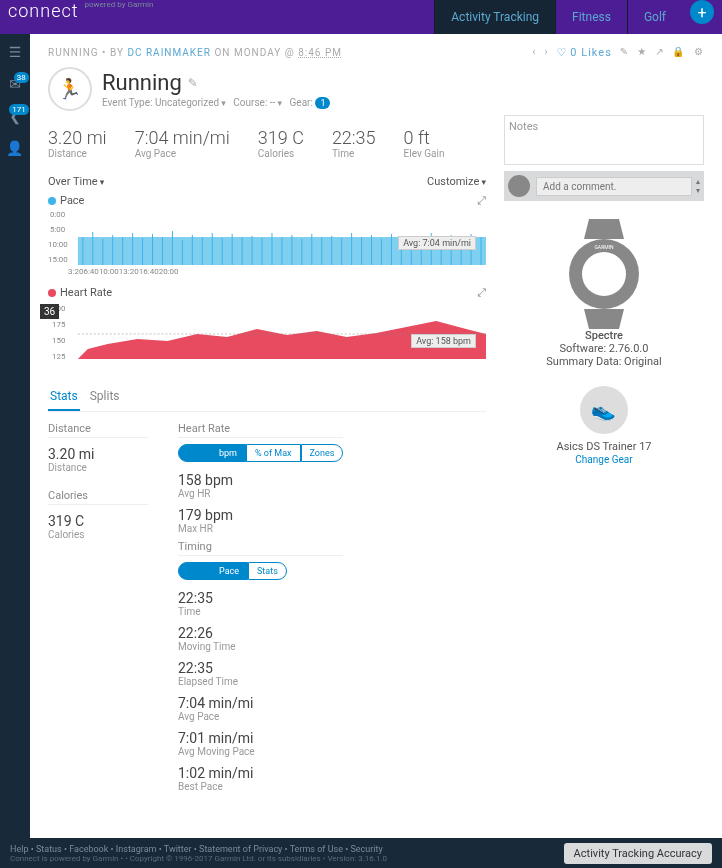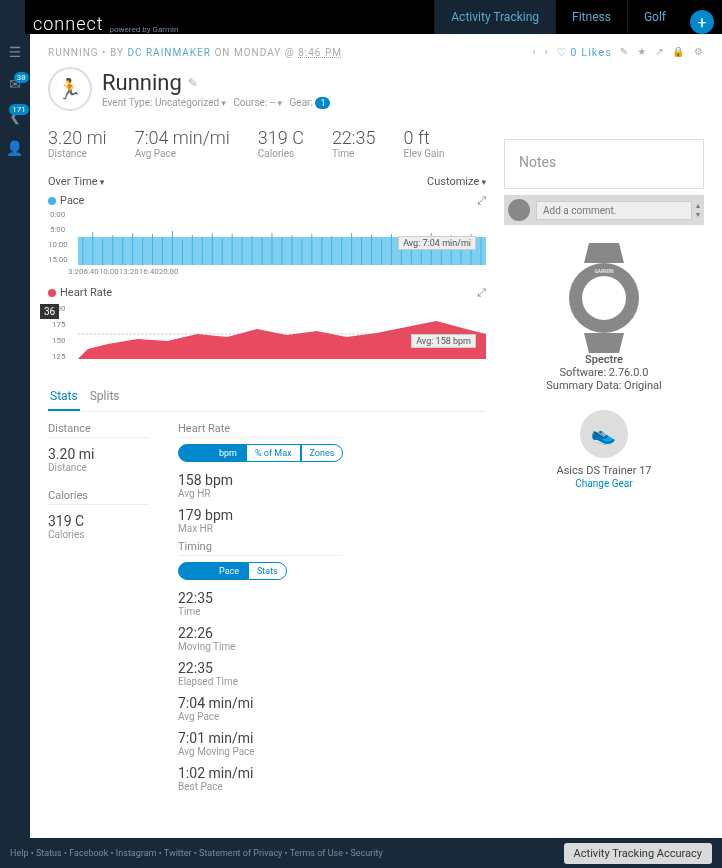--- a/index.html
+++ b/index.html
@@ -1,17 +1,17 @@
 <!DOCTYPE html>
 <html><head>
 <meta charset="utf-8">
 <style>
 * { margin:0; padding:0; box-sizing:border-box; font-family:-apple-system,BlinkMacSystemFont,"Segoe UI",Roboto,sans-serif; }
 body { background:#182a3a; color:#333; font-size:12px; width:722px; height:868px; overflow:hidden; }
-.topbar { height:34px; background:#000000; display:flex; align-items:flex-end; padding:0 8px;margin-left:25px; }
+.topbar { height:34px; background:#4c1d95; display:flex; align-items:flex-start; padding:0 8px; }
 .logo { color:#fff; font-size:18px; font-weight:300; letter-spacing:1px; }
 .logo-sub { color:#7a8a9a; font-size:8px; margin-left:6px; }
 .topbar-spacer { flex:1; }
 .nav-tab { color:#5ba8d0; padding:0 16px; font-size:12px; height:34px; display:flex; align-items:center; border-left:1px solid #0f1e2b; cursor:pointer; }
 .nav-tab.active { background:#152534; }
 .add-btn { width:24px; height:24px; border-radius:12px; background:#0088cc; color:#fff; display:flex; align-items:center; justify-content:center; font-size:16px; margin-left:8px; cursor:pointer; }
 .main-wrap { display:flex; height:calc(100% - 64px); }
 .sidebar { width:30px; background:#182a3a; padding-top:10px; display:flex; flex-direction:column; align-items:center; gap:16px; }
 .sidebar-icon { color:#7a8a9a; font-size:14px; cursor:pointer; position:relative; }
 .badge { position:absolute; top:-4px; right:-8px; background:#0088cc; color:#fff; font-size:8px; border-radius:6px; padding:1px 3px; }
@@ -52,21 +52,21 @@
 .stats-col { }
 .stat-section { font-size:11px; color:#888; border-bottom:1px solid #eee; padding-bottom:2px; margin-bottom:6px; margin-top:10px; }
 .stat-section:first-child { margin-top:0; }
 .stat-val { font-size:14px; color:#444; margin-top:8px; }
 .stat-lbl { font-size:10px; color:#999; margin-bottom:6px; }
 .pill-group { display:flex; margin:6px 0 10px; }
 .pill-btn { font-size:9px; padding:3px 8px; border:1px solid #0088cc; color:#0088cc; cursor:pointer; }
 .pill-btn:first-child { border-radius:9px 0 0 9px; }
 .pill-btn:last-child { border-radius:0 9px 9px 0; }
 .pill-btn.active { background:#0088cc; color:#fff;padding-left:40px; }
-.notes-box { border:1px solid #ddd; padding:14px; height:50px; font-size:14px; color:#999;margin-top:24px; }
+.notes-box { border:1px solid #ddd; padding:4px; height:50px; font-size:11px; color:#999; }
 .comment-row { background:#d8dadb; display:flex; align-items:center; padding:4px; margin-top:6px; }
 .avatar-sm { width:22px; height:22px; border-radius:11px; background:#888; margin-right:6px; }
 .comment-input { flex:1; background:#eee; border:1px solid #ccc; padding:3px 6px; font-size:10px; color:#777; }
 .comment-step { display:flex; flex-direction:column; margin-left:4px; font-size:8px; color:#777; }
 .device { text-align:center; margin-top:18px; font-size:11px; color:#555; }
 .watch-svg { width:90px; height:110px; margin:0 auto; display:block; }
 .gear { text-align:center; margin-top:18px; font-size:11px; color:#555; }
 .gear-circle { width:48px; height:48px; border-radius:24px; background:#ddd; margin:0 auto 6px; display:flex; align-items:center; justify-content:center; font-size:20px; color:#667; }
 .gear a { color:#0088cc; text-decoration:none; font-size:10px; }
 .footer { height:30px; background:#182a3a; display:flex; align-items:center; padding:0 10px; font-size:9px; color:#7a8a9a; }
@@ -323,15 +323,16 @@
           <a href="#">Change Gear</a>
         </div>
       </div>
     </div>
   </div>
 </div>
 
 <div class="footer">
   <div>
     <div id="footer-links"><a href="#">Help</a> • <a href="#">Status</a> • <a href="#">Facebook</a> • <a href="#">Instagram</a> • <a href="#">Twitter</a> • <a href="#">Statement of Privacy</a> • <a href="#">Terms of Use</a> • <a href="#">Security</a></div>
+    <div class="footer-copy">Connect is powered by Garmin •  • Copyright © 1996-2017 Garmin Ltd. or its subsidiaries • Version: 3.16.1.0</div>
   </div>
   <div class="footer-btn">Activity Tracking Accuracy</div>
 </div>
 
 </body></html>

